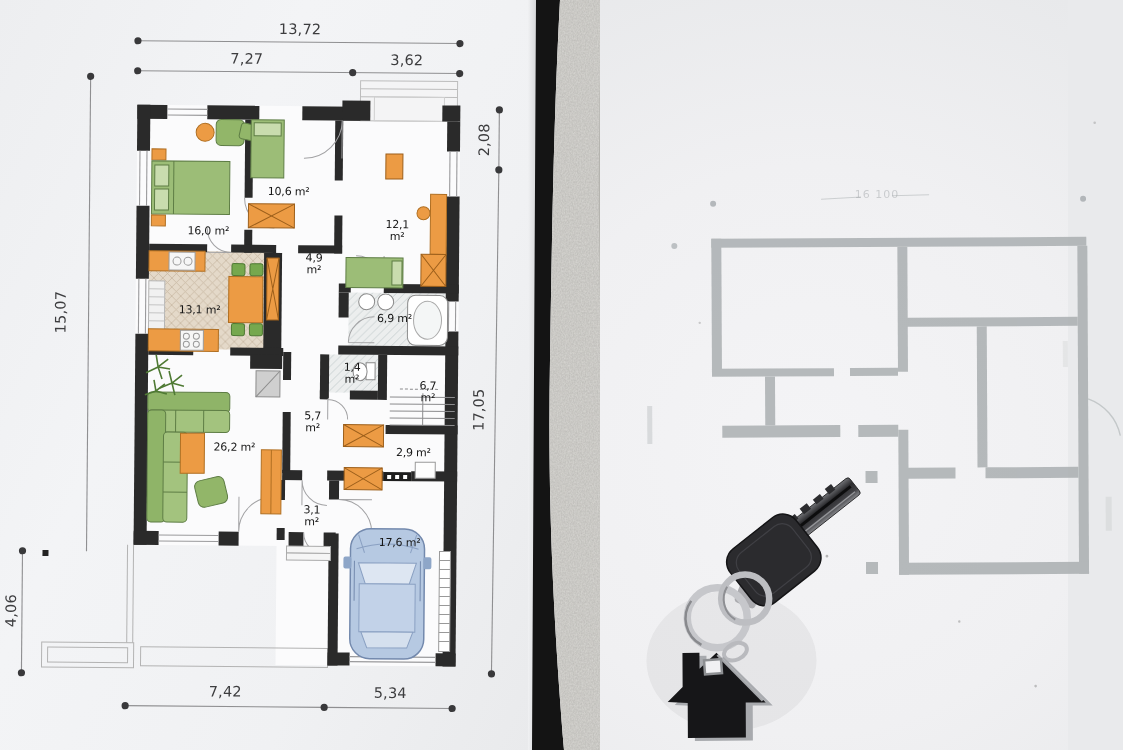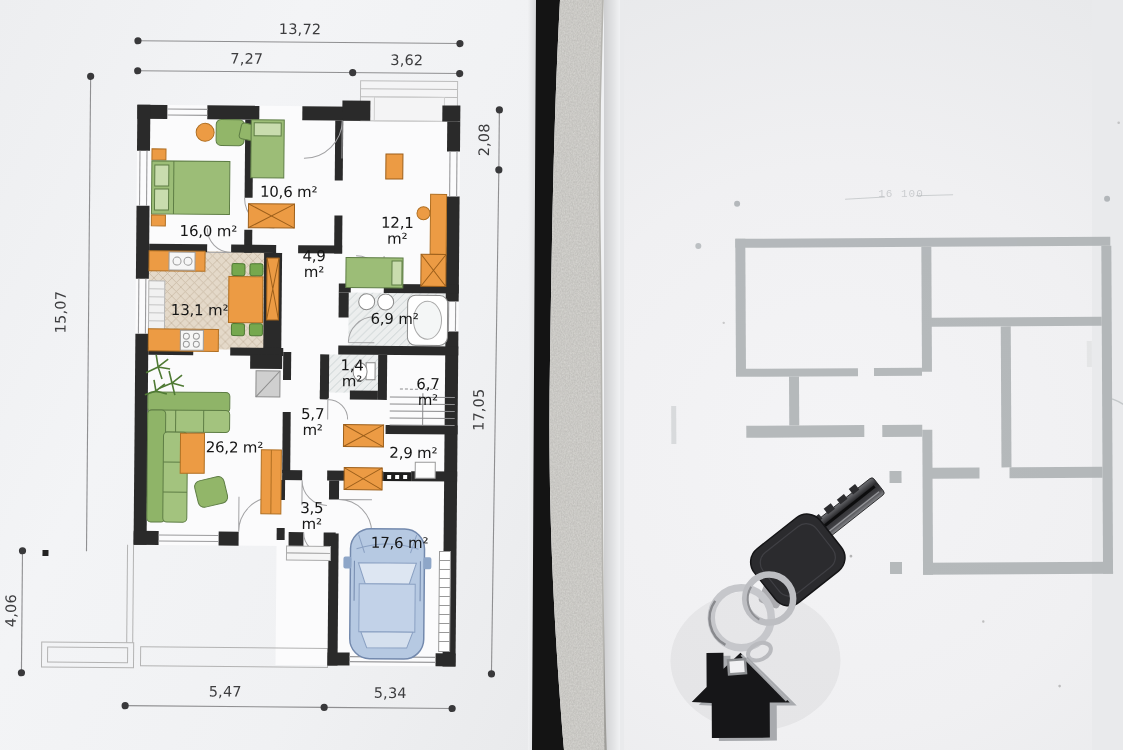--- a/index.html
+++ b/index.html
@@ -8,30 +8,29 @@
     background:#e9eaec;
     font-family:"DejaVu Sans", sans-serif;
   }
   .scene{position:absolute;inset:0;}
   .paper{position:absolute;top:0;height:750px;}
   .paper-left{
     left:0;width:532px;
     background:linear-gradient(115deg,#edeef0 0%,#f3f4f6 35%,#f0f1f3 70%,#e9eaec 100%);
   }
   .paper-right{
-    left:624px;width:468px;
+    left:600px;width:468px;
     background:radial-gradient(circle at 45% 60%, #f4f4f6 0%, #f0f0f2 55%, #e8e9eb 100%);
-    font-family:Liberation Mono, monospace;
   }
   .strip{left:528px;width:92px;position:absolute;top:0;height:750px;}
   .plan-wrap{position:absolute;inset:0;transform:rotate(0.5deg);transform-origin:280px 380px;}
   svg{display:block;}
   .lbl{
     position:absolute;transform:translate(-50%,-50%);
-    color:#161616;font-size:15px;line-height:1.08;letter-spacing:-0.2px;
+    color:#161616;font-size:11px;line-height:1.08;letter-spacing:-0.2px;
     white-space:pre-line;text-align:center;
   }
   .dim{
     position:absolute;transform:translate(-50%,-50%);
     color:#3d3d3f;font-size:14.5px;letter-spacing:0.2px;white-space:nowrap;
   }
   .dim.vert{transform:translate(-50%,-50%) rotate(-90deg);}
   .faint-dim{
     position:absolute;transform:translate(-50%,-50%);
     color:#8d9296;opacity:0.38;font-size:11px;letter-spacing:1px;white-space:nowrap;
@@ -359,40 +358,40 @@
         </g>
       </svg>
 
       <span class="dim" style="left:297px;top:29px">13,72</span>
       <span class="dim" style="left:244px;top:59px">7,27</span>
       <span class="dim" style="left:404px;top:59px">3,62</span>
       <span class="dim vert" style="left:482px;top:138px">2,08</span>
       <span class="dim vert" style="left:479px;top:408px">17,05</span>
       <span class="dim vert" style="left:60px;top:314px">15,07</span>
       <span class="dim vert" style="left:13px;top:613px">4,06</span>
-      <span class="dim" style="left:228px;top:692px">5,47</span>
+      <span class="dim" style="left:228px;top:692px">7,42</span>
       <span class="dim" style="left:393px;top:692px">5,34</span>
 
       <span class="lbl" style="left:207px;top:232px">16,0 m²</span>
       <span class="lbl" style="left:287px;top:192px">10,6 m²</span>
       <span class="lbl" style="left:396px;top:230px">12,1
 m²</span>
       <span class="lbl" style="left:313px;top:264px">4,9
 m²</span>
       <span class="lbl" style="left:199px;top:311px">13,1 m²</span>
       <span class="lbl" style="left:394px;top:318px">6,9 m²</span>
       <span class="lbl" style="left:352px;top:373px">1,4
 m²</span>
       <span class="lbl" style="left:428px;top:391px">6,7
 m²</span>
       <span class="lbl" style="left:313px;top:422px">5,7
 m²</span>
       <span class="lbl" style="left:235px;top:448px">26,2 m²</span>
       <span class="lbl" style="left:414px;top:452px">2,9 m²</span>
-      <span class="lbl" style="left:313px;top:516px">3,5
+      <span class="lbl" style="left:313px;top:516px">3,1
 m²</span>
       <span class="lbl" style="left:401px;top:542px">17,6 m²</span>
     </div>
   </div>
 
   <div class="strip">
     <svg width="92" height="750" viewBox="0 0 92 750">
       <defs>
         <filter id="cnoise" x="-10%" y="-10%" width="120%" height="120%">
           <feTurbulence type="fractalNoise" baseFrequency="0.75 0.55" numOctaves="3" seed="7" result="n"></feTurbulence>

